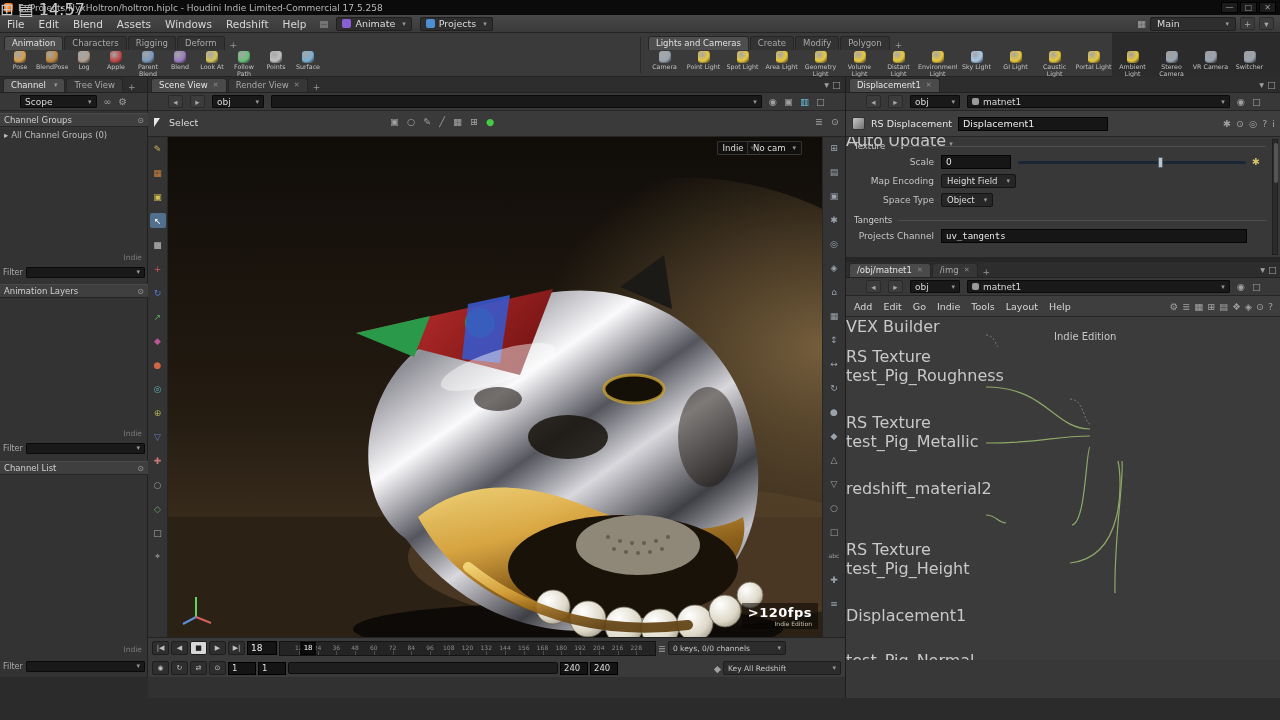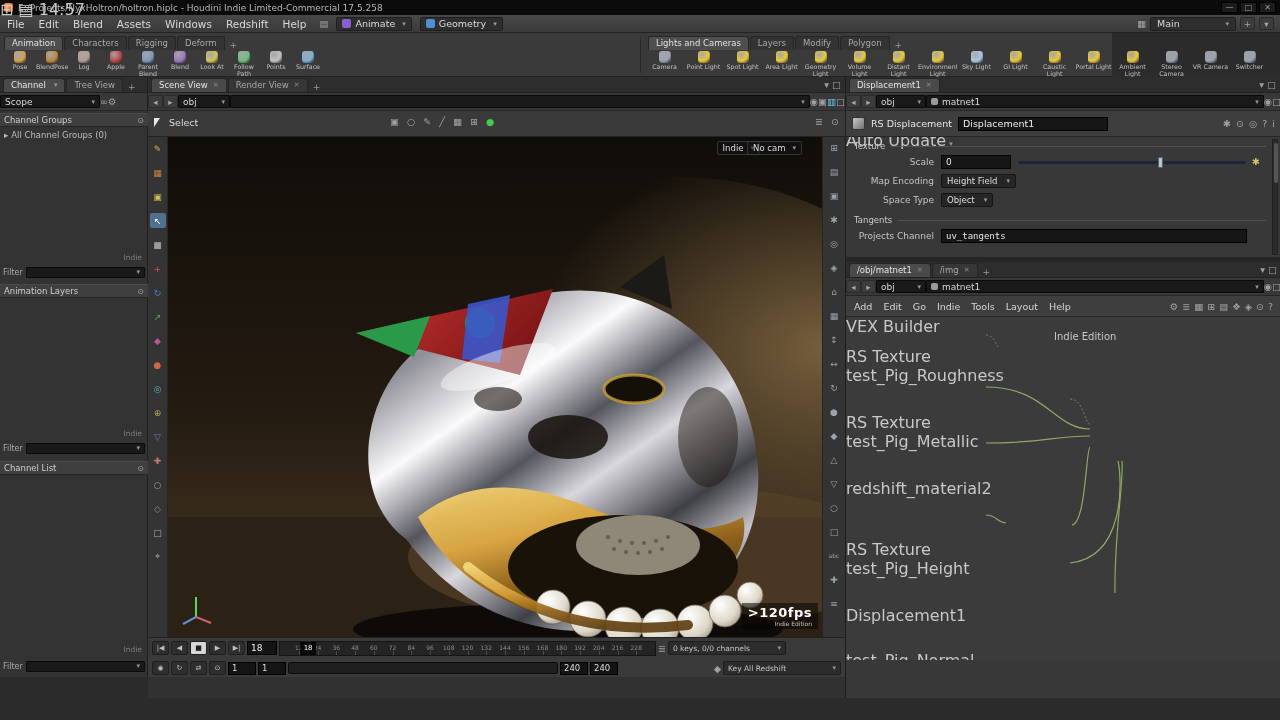--- a/index.html
+++ b/index.html
@@ -46,21 +46,21 @@
 .blackdd .caret{margin-left:auto}
 .gbtn{display:flex;align-items:center;justify-content:center;min-width:15px;height:13px;color:#a8a8a8;font-size:8.5px;
   background:#3c3c3c;border:1px solid #2a2a2a;border-radius:2px}
 .gico{color:#a0a0a0;font-size:9.5px;display:flex;align-items:center;justify-content:center}
 .pane-tabs{display:flex;align-items:flex-end;height:16px;background:#2d2d2d;border-bottom:1px solid #222;padding-left:3px;gap:1px}
 .pane-tab{font-size:8.5px;padding:1px 7px 2px;background:#363636;border:1px solid #262626;border-bottom:none;
   border-radius:3px 3px 0 0;color:#a8a8a8;display:flex;gap:5px;align-items:center;white-space:nowrap}
 .pane-tab.active{background:#4a4a4a;color:#e4e4e4}
 .tab-x{font-size:7px;color:#888}
 .pane-tab-icons{margin-left:auto;display:flex;gap:3px;padding:0 4px 2px}
-.nav-row{display:flex;align-items:center;gap:0;height:18px;background:#383838;border-bottom:1px solid #262626;padding:0 0}
+.nav-row{display:flex;align-items:center;gap:7px;height:18px;background:#383838;border-bottom:1px solid #262626;padding:0 20px}
 
 
 .left-panel{left:0;top:77px;width:148px;height:600px;background:#333;border-right:1px solid #202020}
 .lp-header{position:absolute;left:0;width:148px;height:14px;background:#3f3f3f;border-top:1px solid #4a4a4a;
   border-bottom:1px solid #262626;display:flex;align-items:center;font-size:8.5px;color:#cfcfcf;padding:0 4px}
 .lp-header .gico{margin-left:auto;font-size:8px}
 .lp-item{position:absolute;left:0;width:148px;height:13px;display:flex;align-items:center;font-size:8.5px;color:#bdbdbd;padding:0 4px;gap:3px}
 .lp-indie{position:absolute;right:5px;font-size:7.5px;color:#7d7d7d}
 .lp-filter{position:absolute;left:0;width:148px;height:14px;display:flex;align-items:center;gap:3px;font-size:8px;color:#aaa;padding:0 3px}
 .lp-filter .blackdd{flex:1;height:11px}
@@ -196,21 +196,21 @@
         <div class="menu-item">Help</div>
       </span>
     <span class="gico" style="margin-left:6px">▤</span>
     <span class="mode-dd">
       <span class="mode-ico" style="background:#8a5fd4"></span>
       <span>Animate</span>
         <span class="caret">▾</span>
     </span>
     <span class="mode-dd">
       <span class="mode-ico" style="background:#4f8fd4"></span>
-      <span>Geometry</span>
+      <span>Projects</span>
         <span class="caret">▾</span>
     </span>
     <span class="menubar-right">
       <span class="gico">▦</span>
       <span class="main-dd">
         <span>Main</span>
           <span class="caret" style="margin-left:auto">▾</span>
       </span>
       <span class="gbtn">+</span>
       <span class="gbtn">▾</span>
@@ -220,21 +220,21 @@
   <div class="shelf abs">
     <div class="shelf-tabs" id="shelf-left-tabs">
         <div class="shelf-tab active">Animation</div>
         <div class="shelf-tab">Characters</div>
         <div class="shelf-tab">Rigging</div>
         <div class="shelf-tab">Deform</div>
         <div class="shelf-plus">+</div>
       </div>
     <div class="shelf-tabs right" id="shelf-right-tabs">
         <div class="shelf-tab active">Lights and Cameras</div>
-        <div class="shelf-tab">Layers</div>
+        <div class="shelf-tab">Create</div>
         <div class="shelf-tab">Modify</div>
         <div class="shelf-tab">Polygon</div>
         <div class="shelf-plus">+</div>
       </div>
     <div class="shelf-divider"></div>
     <div class="shelf-tools" id="shelf-left-tools" style="left:4px;width:330px">
         <div class="tool" style="width: 32px;">
           <div class="tool-ico" style="background: radial-gradient(circle at 35% 30%, rgba(255, 255, 255, 0.55), rgb(212, 160, 80) 55%, rgba(0, 0, 0, 0.45));"></div>
           <div class="tool-label">Pose</div>
         </div>

